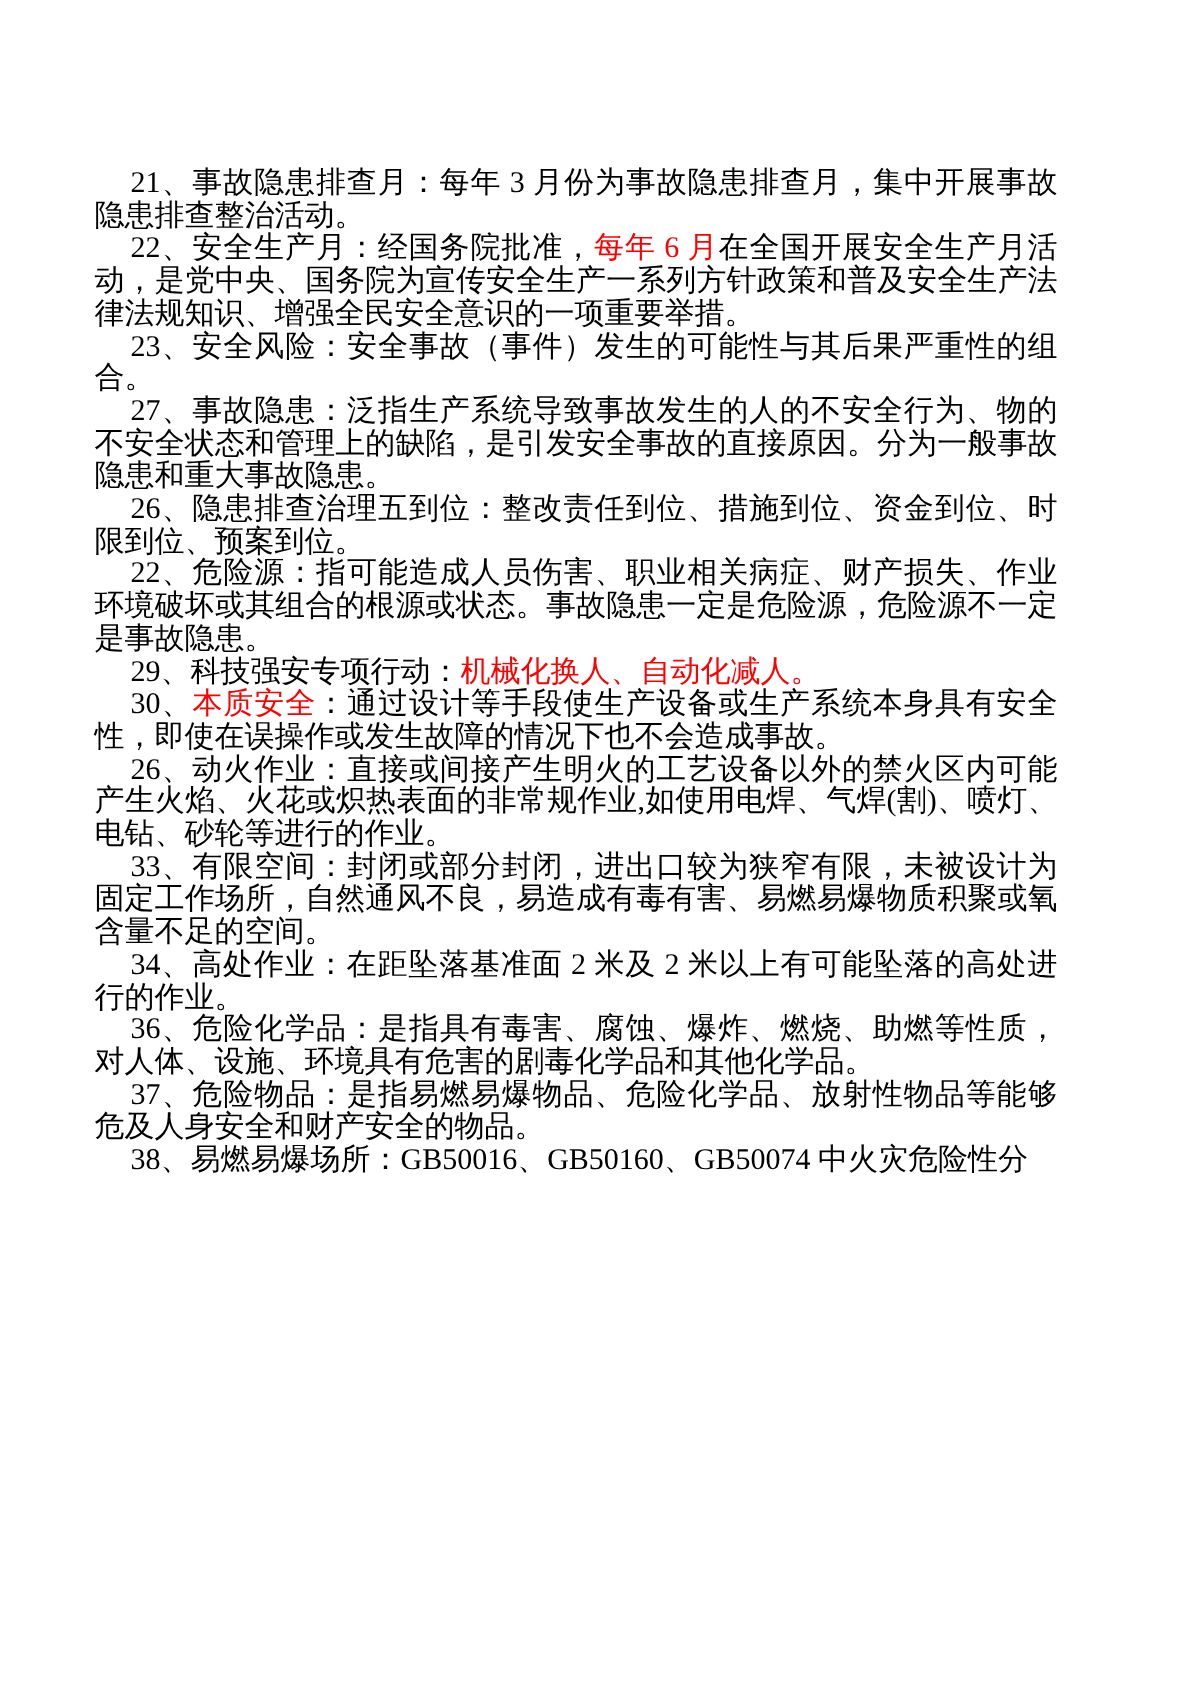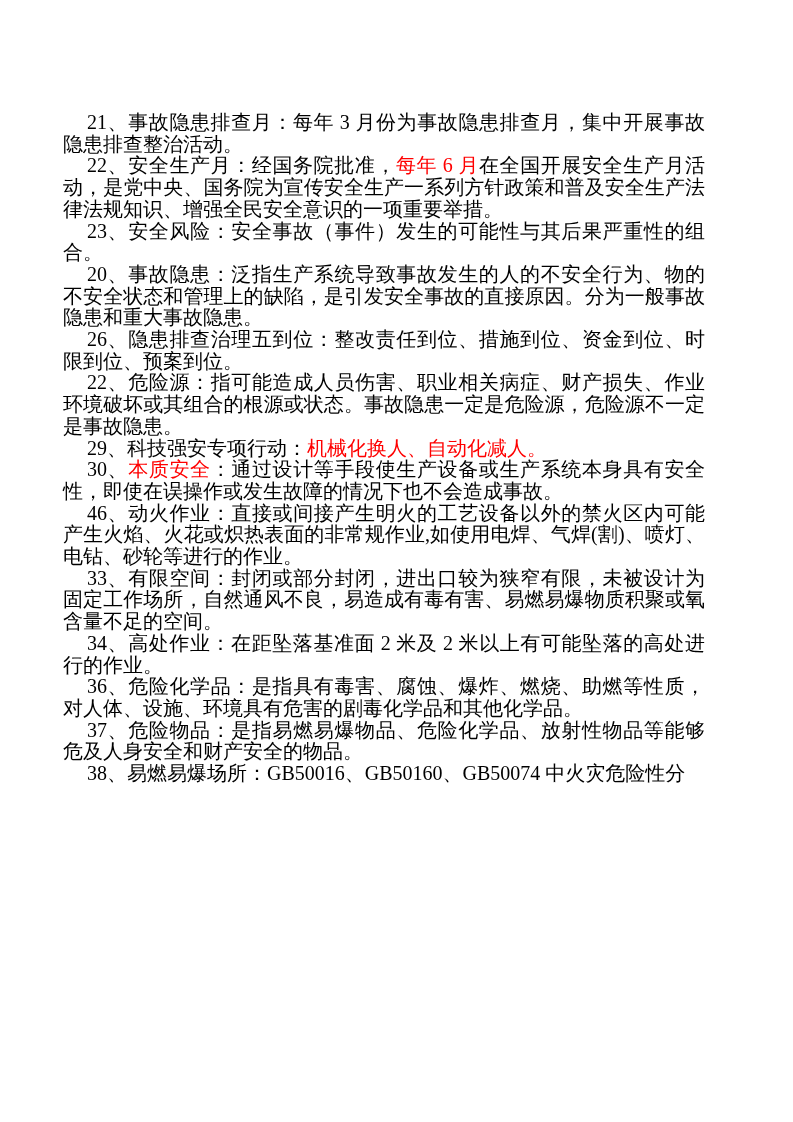--- a/index.html
+++ b/index.html
@@ -34,25 +34,25 @@
   .para .red{color:var(--red);font-family:Liberation Serif, serif;}
 </style>
 </head>
 <body>
 
 <div class="page">
   <div class="doc-body">
       <p class="para"><span class="">21、事故隐患排查月：每年 3 月份为事故隐患排查月，集中开展事故隐患排查整治活动。</span></p>
       <p class="para"><span class="">22、安全生产月：经国务院批准，</span><span class="red">每年 6 月</span><span class="">在全国开展安全生产月活动，是党中央、国务院为宣传安全生产一系列方针政策和普及安全生产法律法规知识、增强全民安全意识的一项重要举措。</span></p>
       <p class="para"><span class="">23、安全风险：安全事故（事件）发生的可能性与其后果严重性的组合。</span></p>
-      <p class="para"><span class="">20、事故隐患：泛指生产系统导致事故发生的人的不安全行为、物的不安全状态和管理上的缺陷，是引发安全事故的直接原因。分为一般事故隐患和重大事故隐患。</span></p>
+      <p class="para"><span class="">27、事故隐患：泛指生产系统导致事故发生的人的不安全行为、物的不安全状态和管理上的缺陷，是引发安全事故的直接原因。分为一般事故隐患和重大事故隐患。</span></p>
       <p class="para"><span class="">26、隐患排查治理五到位：整改责任到位、措施到位、资金到位、时限到位、预案到位。</span></p>
       <p class="para"><span class="">22、危险源：指可能造成人员伤害、职业相关病症、财产损失、作业环境破坏或其组合的根源或状态。事故隐患一定是危险源，危险源不一定是事故隐患。</span></p>
       <p class="para"><span class="">29、科技强安专项行动：</span><span class="red">机械化换人、自动化减人。</span></p>
       <p class="para"><span class="">30、</span><span class="red">本质安全</span><span class="">：通过设计等手段使生产设备或生产系统本身具有安全性，即使在误操作或发生故障的情况下也不会造成事故。</span></p>
-      <p class="para"><span class="">46、动火作业：直接或间接产生明火的工艺设备以外的禁火区内可能产生火焰、火花或炽热表面的非常规作业,如使用电焊、气焊(割)、喷灯、电钻、砂轮等进行的作业。</span></p>
+      <p class="para"><span class="">26、动火作业：直接或间接产生明火的工艺设备以外的禁火区内可能产生火焰、火花或炽热表面的非常规作业,如使用电焊、气焊(割)、喷灯、电钻、砂轮等进行的作业。</span></p>
       <p class="para"><span class="">33、有限空间：封闭或部分封闭，进出口较为狭窄有限，未被设计为固定工作场所，自然通风不良，易造成有毒有害、易燃易爆物质积聚或氧含量不足的空间。</span></p>
       <p class="para"><span class="">34、高处作业：在距坠落基准面 2 米及 2 米以上有可能坠落的高处进行的作业。</span></p>
       <p class="para"><span class="">36、危险化学品：是指具有毒害、腐蚀、爆炸、燃烧、助燃等性质，对人体、设施、环境具有危害的剧毒化学品和其他化学品。</span></p>
       <p class="para"><span class="">37、危险物品：是指易燃易爆物品、危险化学品、放射性物品等能够危及人身安全和财产安全的物品。</span></p>
       <p class="para"><span class="">38、易燃易爆场所：GB50016、GB50160、GB50074 中火灾危险性分</span></p>
     </div>
 </div>
 
 </body></html>

